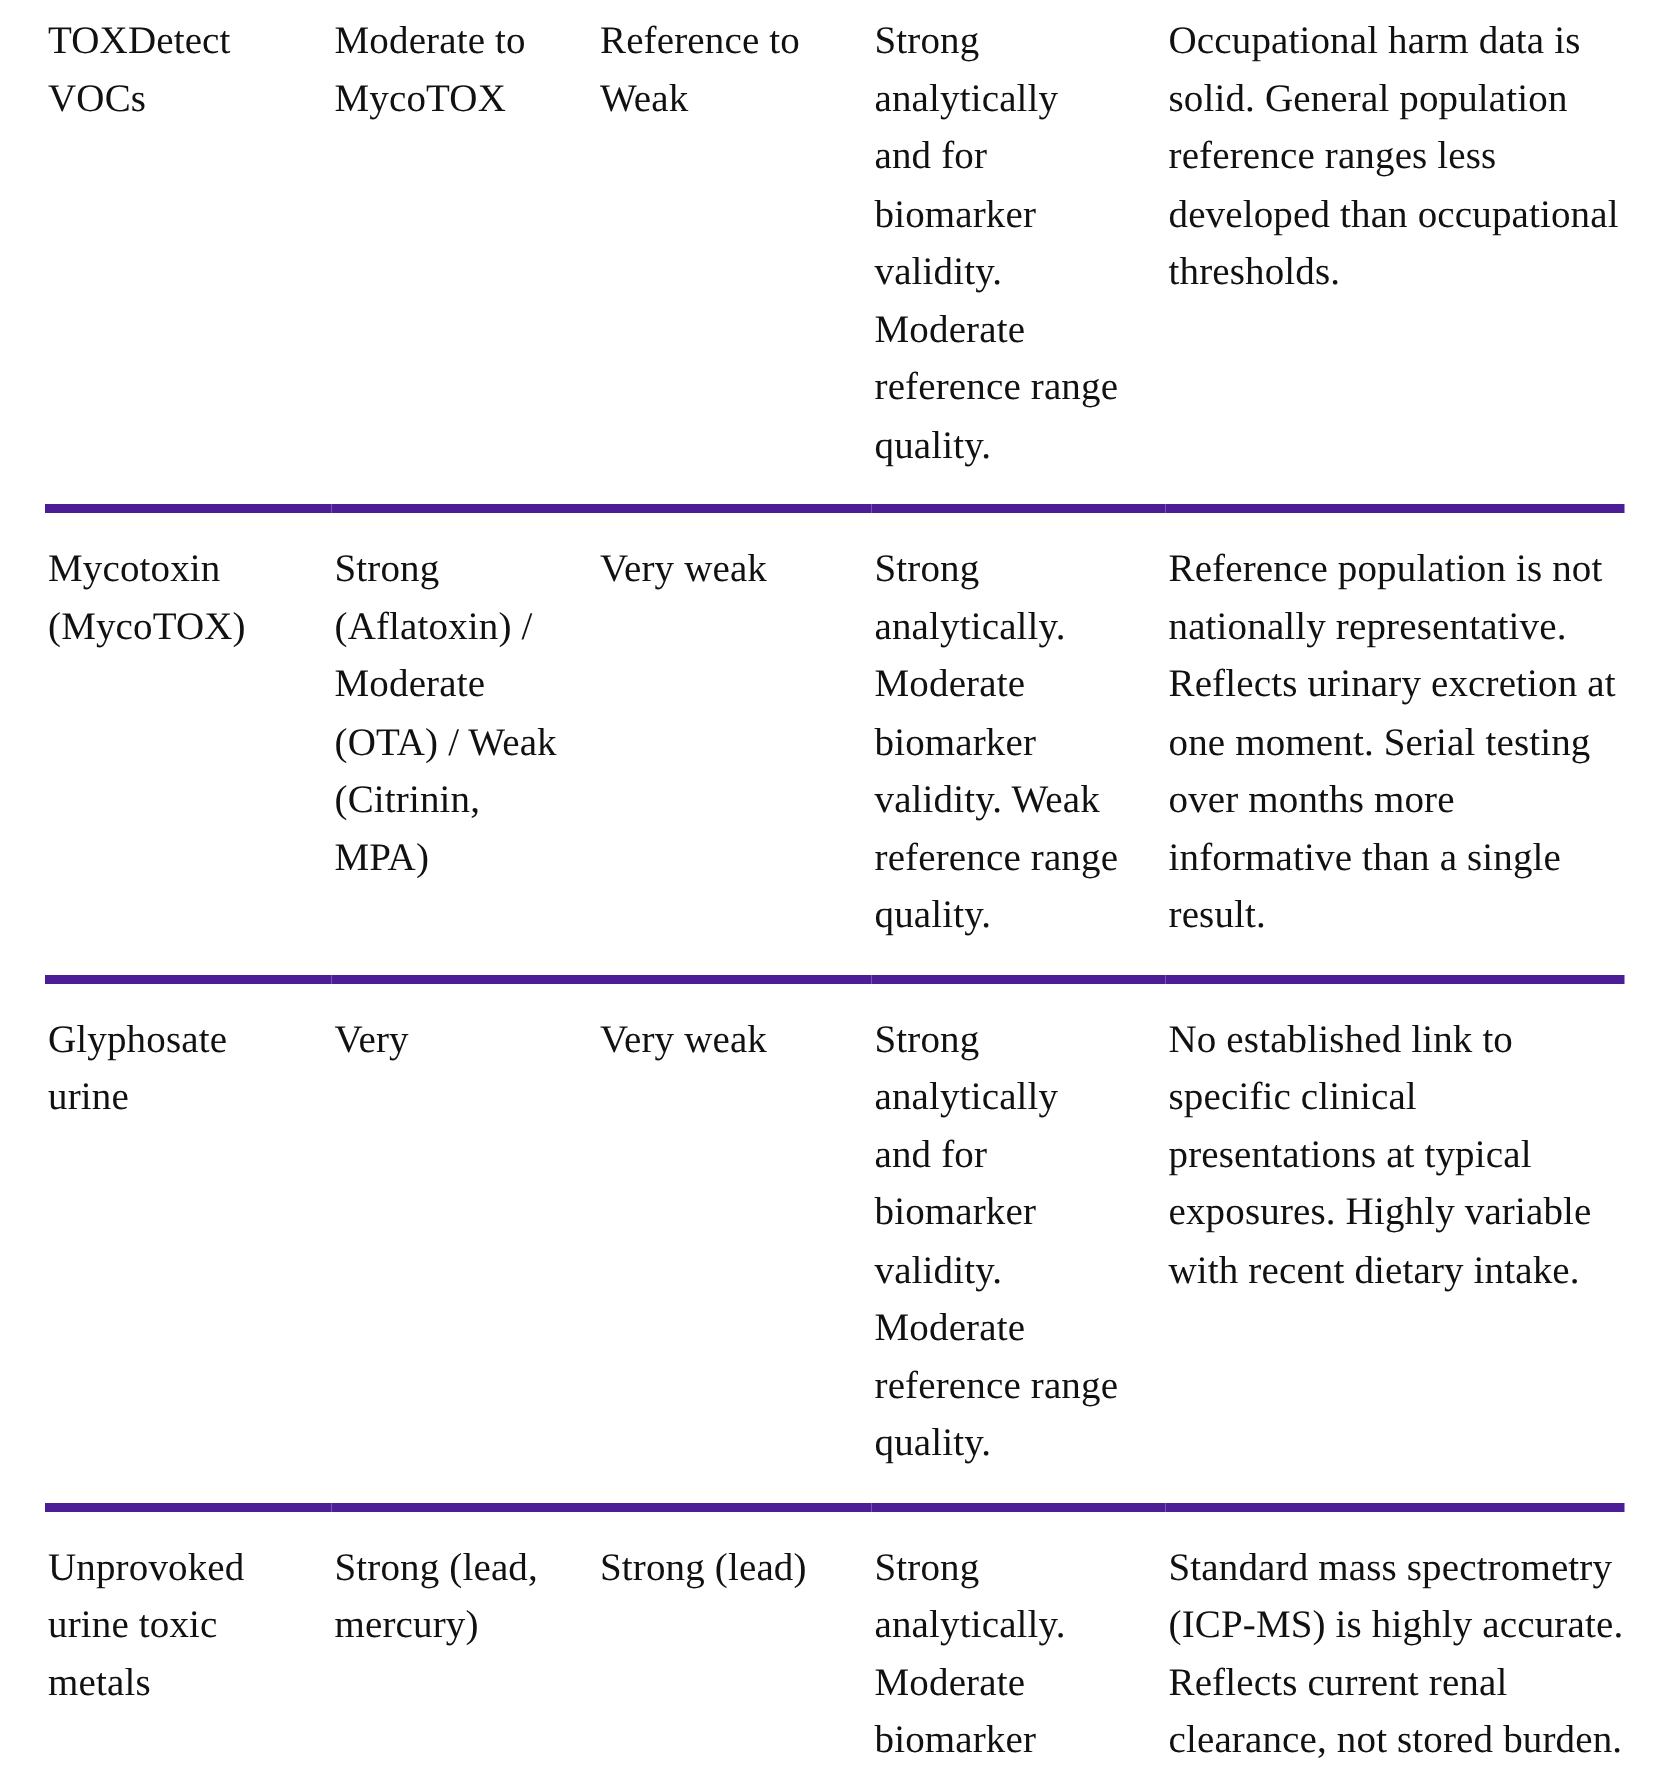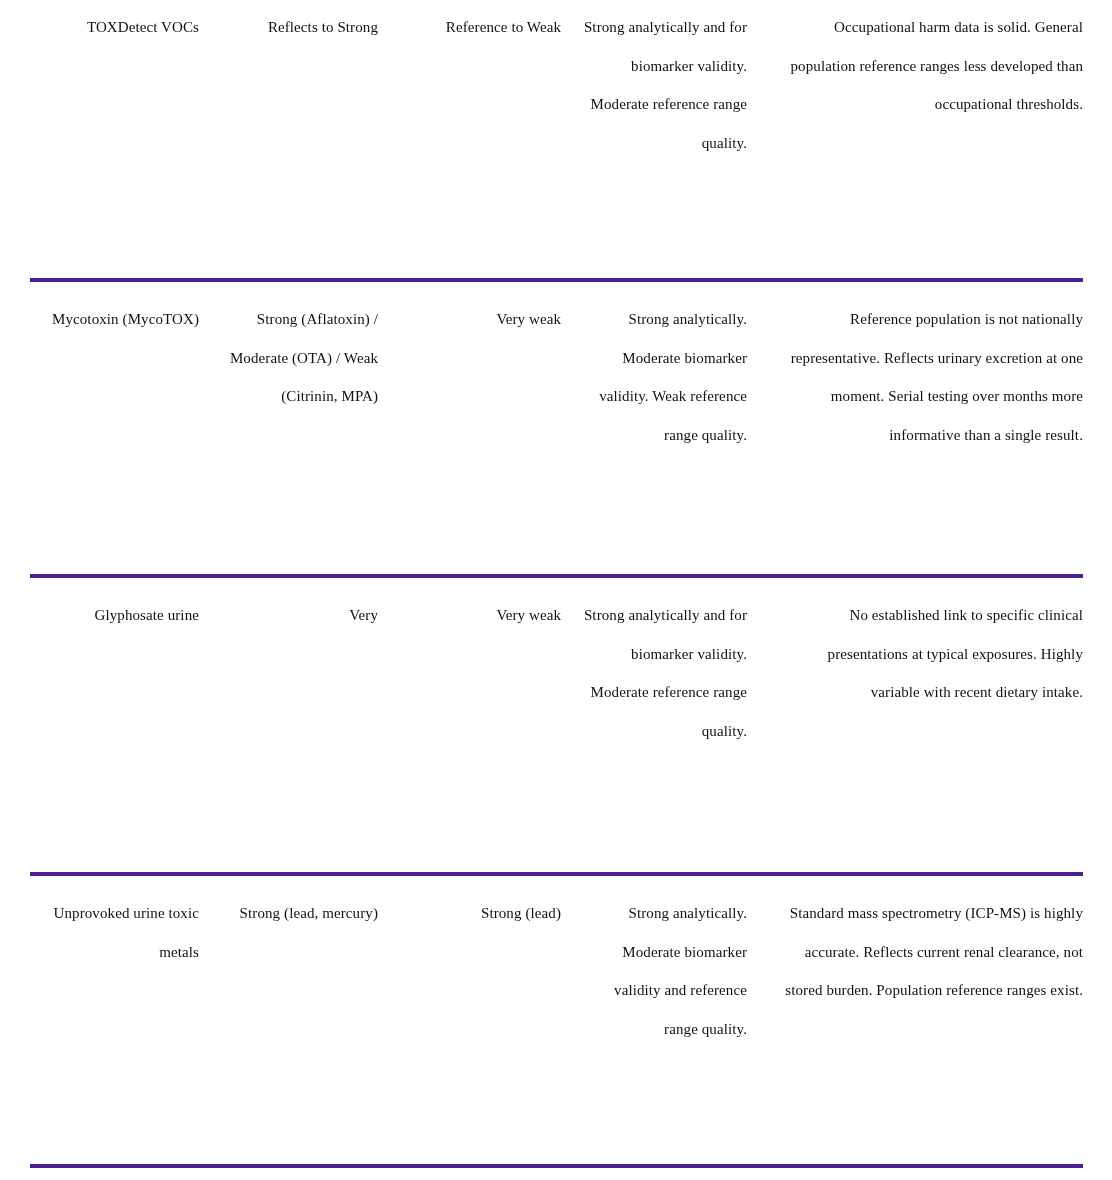--- a/index.html
+++ b/index.html
@@ -33,29 +33,29 @@
     table-layout: fixed;
   }
 
   table.compare-table col.c1 { width: 191px; }
   table.compare-table col.c2 { width: 177px; }
   table.compare-table col.c3 { width: 183px; }
   table.compare-table col.c4 { width: 196px; }
   table.compare-table col.c5 { width: 306px; }
 
   table.compare-table td {
-    border-bottom: 4px solid #4c1d95;
+    border-bottom: 6px solid #4c1d95;
     vertical-align: top;
     padding: 18px 18px 20px 2px;
-    font-size: 15px;
+    font-size: 26px;
     line-height: 38.5px;
     font-weight: 400;
     letter-spacing: 0.1px;
     color: #111111;
-    text-align: right;
+    text-align: left;
     word-wrap: break-word;
     overflow-wrap: break-word;
     hyphens: none;
   }
 
   table.compare-table tr:first-child td {
     padding-top: 4px;
   }
 
   table.compare-table td.col-name   { padding-right: 22px; }
@@ -80,21 +80,21 @@
       <col class="c1">
         <col class="c2">
         <col class="c3">
         <col class="c4">
         <col class="c5">
     </colgroup>
     <tbody>
 
       <tr class="row-1">
         <td class="col-name">TOXDetect VOCs</td>
-        <td class="col-harm">Reflects to Strong</td>
+        <td class="col-harm">Moderate to MycoTOX</td>
         <td class="col-bene">Reference to Weak</td>
         <td class="col-tech">Strong analytically and for biomarker validity. Moderate reference range quality.</td>
         <td class="col-notes">Occupational harm data is solid. General population reference ranges less developed than occupational thresholds.</td>
       </tr>
 
       <tr class="row-2">
         <td class="col-name">Mycotoxin (MycoTOX)</td>
         <td class="col-harm">Strong (Aflatoxin) / Moderate (OTA) / Weak (Citrinin, MPA)</td>
         <td class="col-bene">Very weak</td>
         <td class="col-tech">Strong analytically. Moderate biomarker validity. Weak reference range quality.</td>

